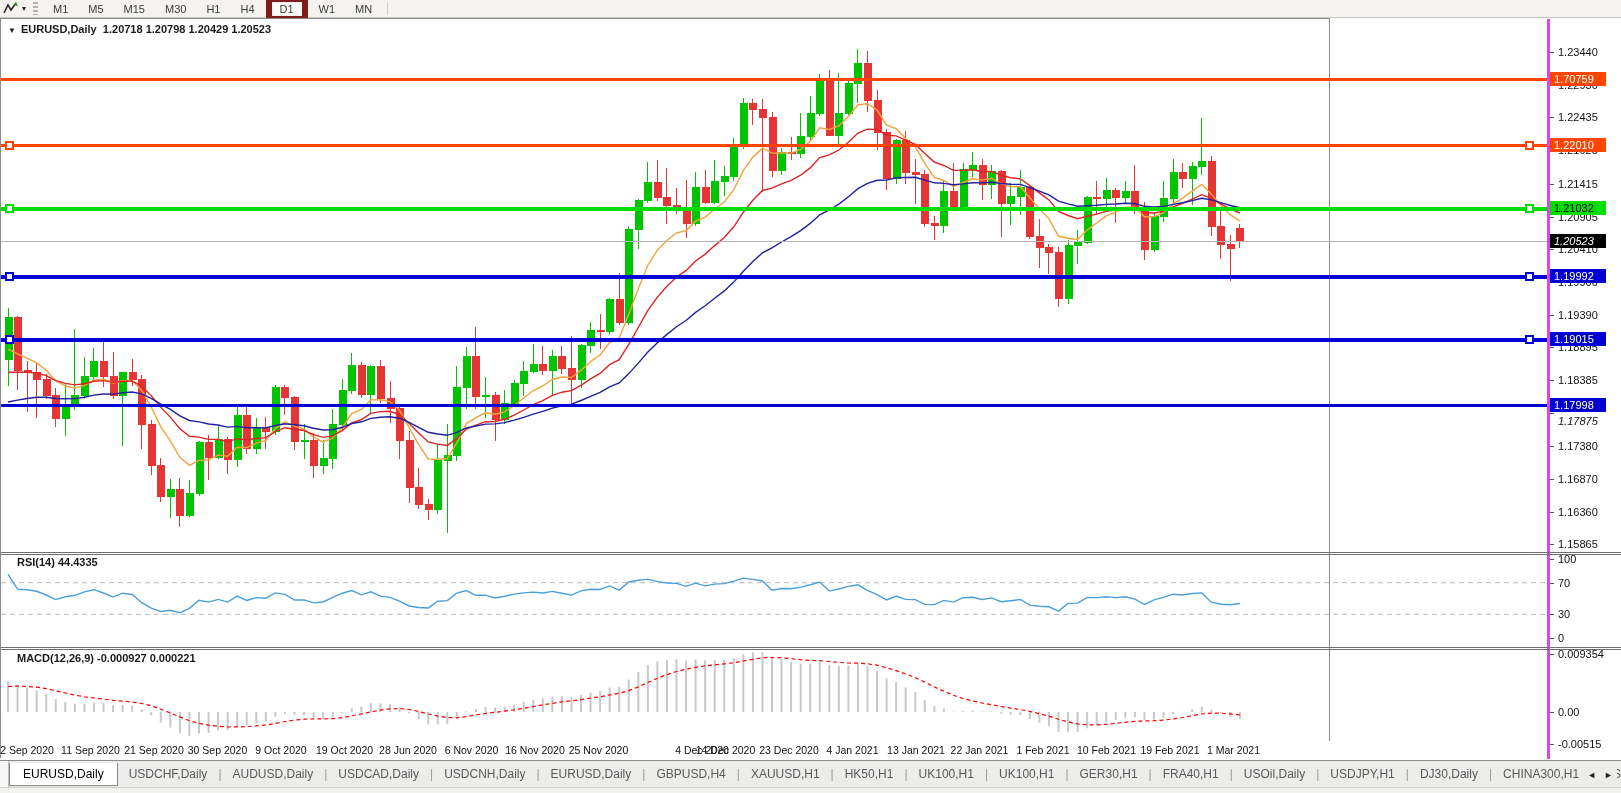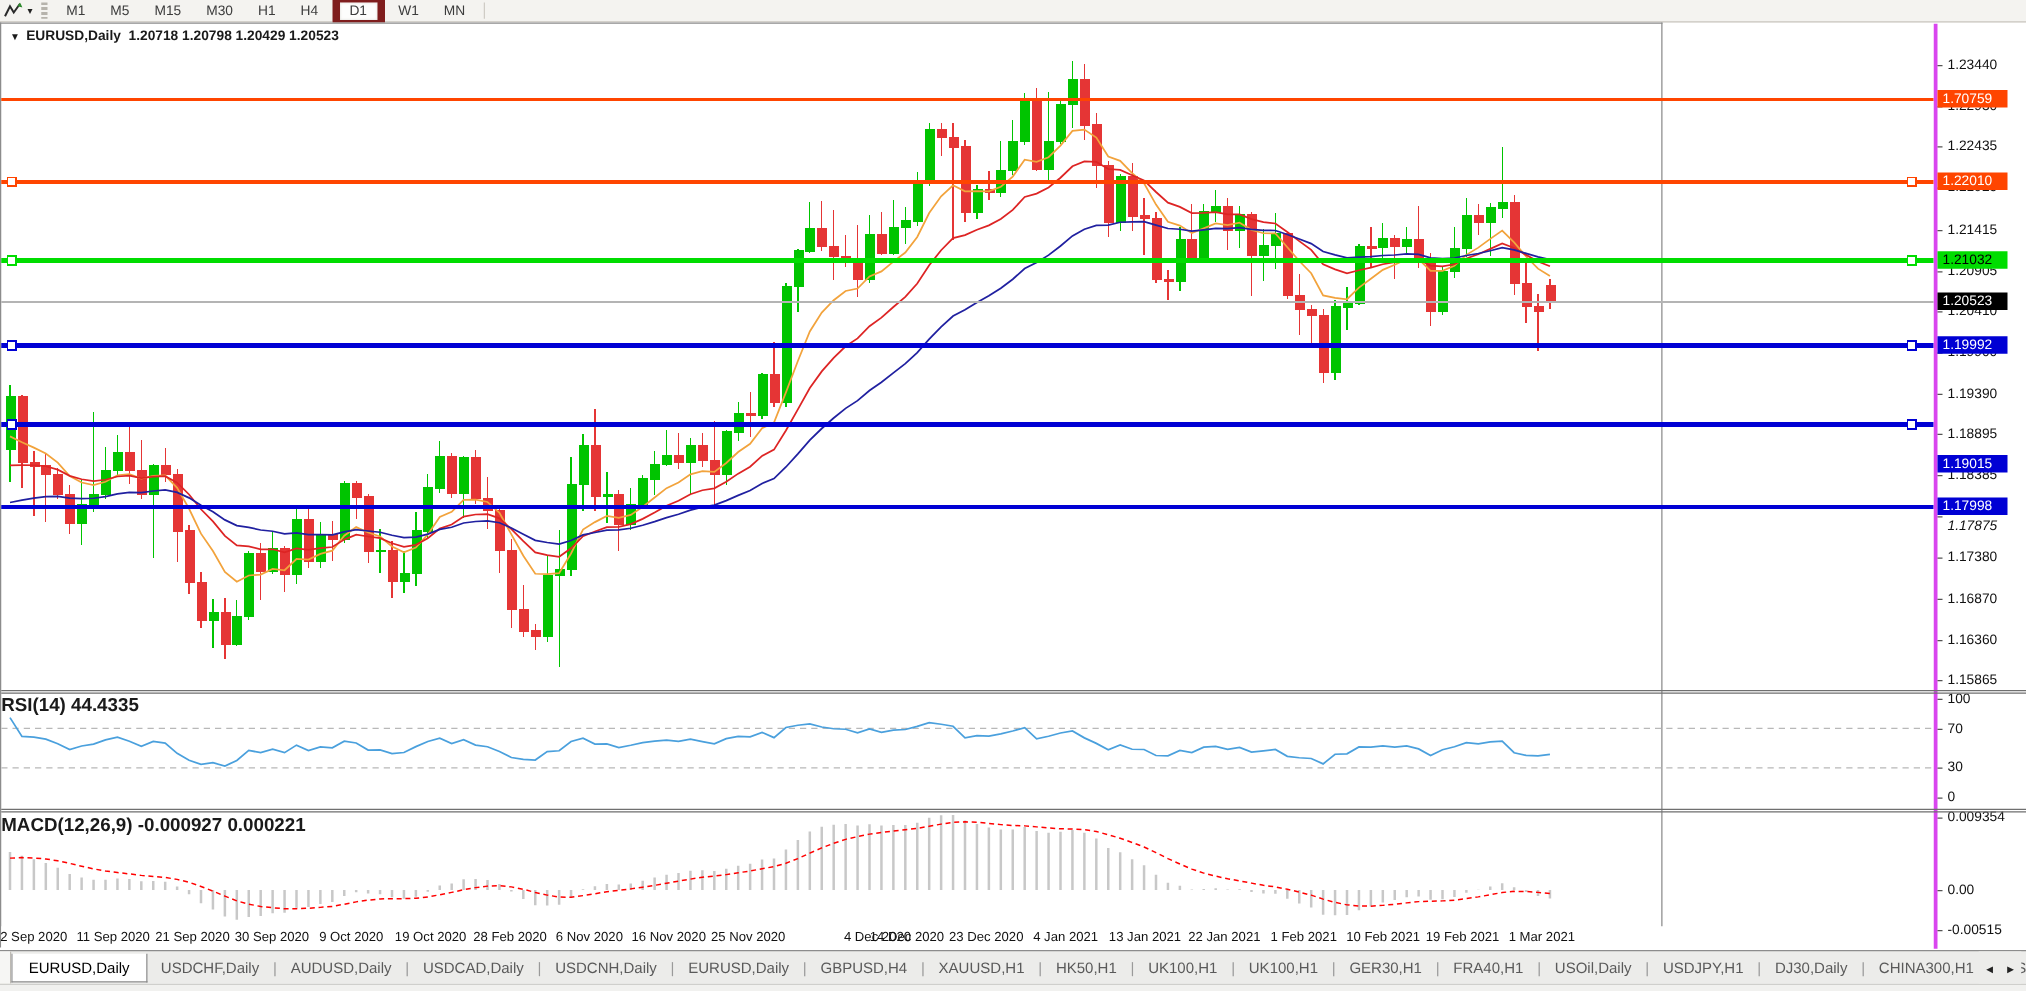--- a/index.html
+++ b/index.html
@@ -15,21 +15,21 @@
            background:repeating-linear-gradient(180deg,#b6b3ac 0 2px,transparent 2px 4px);}
   .tb-sep{width:1px;height:13px;background:#cfccc5;margin:0 5px;}
   .tf-btn{padding:1px 8px;margin:0 1px;border:1px solid transparent;border-radius:2px;color:#3c3c3c;cursor:default;}
   .tf-btn.active{background:#fdfdfc;border:6px solid #7f1d1d;box-shadow:inset 0 0 2px #d8d5ce;}
   
   #chart-window{position:absolute;left:0;top:18px;width:1330px;height:740px;background:#fff;
                 border:1px solid #8c8c8c;border-bottom:none;}
   #chart-title{position:absolute;left:7px;top:4px;font-size:11px;font-weight:700;color:#1a1a1a;z-index:30;}
   #chart-title .mk{font-size:8px;margin-right:5px;}
   #chart-svg{position:absolute;left:0;top:0;}
-  .pane-label{position:absolute;left:0;font-size:15px;font-weight:700;color:#1a1a1a;z-index:30;}
+  .pane-label{position:absolute;left:16px;font-size:11px;font-weight:700;color:#1a1a1a;z-index:30;}
   .hdiv{position:absolute;left:0;width:1621px;height:1px;background:#6f6f6f;z-index:25;}
   
   #price-axis{position:absolute;left:1546px;top:0;width:75px;height:740px;background:#fff;
               border-left:3px solid #d946ef;z-index:20;font-size:11px;color:#111;}
   .ax-tick{position:absolute;left:8px;white-space:nowrap;}
   .ax-dash{position:absolute;left:0;width:4px;height:1px;background:#555;}
   .ax-box{position:absolute;left:0;min-width:56px;padding:1px 3px 1px 4px;font-size:11px;line-height:12px;
           white-space:nowrap;z-index:22;}
   
   #date-axis{position:absolute;left:0;top:722px;width:1546px;height:18px;background:#fff;z-index:15;}
@@ -559,32 +559,32 @@
         <div class="ax-dash" style="top: 635px;"></div>
         <div class="ax-tick" style="top: 629px;">0.009354</div>
         <div class="ax-dash" style="top: 693px;"></div>
         <div class="ax-tick" style="top: 687px;">0.00</div>
         <div class="ax-dash" style="top: 725px;"></div>
         <div class="ax-tick" style="top: 719px;">-0.00515</div>
         <div class="ax-box" style="top: 53px; background: rgb(255, 69, 0); color: rgb(255, 255, 255);">1.70759</div>
         <div class="ax-box" style="top: 119px; background: rgb(255, 69, 0); color: rgb(255, 255, 255);">1.22010</div>
         <div class="ax-box" style="top: 182px; background: rgb(0, 221, 0); color: rgb(0, 0, 0);">1.21032</div>
         <div class="ax-box" style="top: 250px; background: rgb(0, 0, 212); color: rgb(255, 255, 255);">1.19992</div>
-        <div class="ax-box" style="top: 313px; background: rgb(0, 0, 212); color: rgb(255, 255, 255); margin-top: 32px;">1.19015</div>
+        <div class="ax-box" style="top: 313px; background: rgb(0, 0, 212); color: rgb(255, 255, 255);">1.19015</div>
         <div class="ax-box" style="top: 379px; background: rgb(0, 0, 212); color: rgb(255, 255, 255);">1.17998</div>
-        <div class="ax-box" style="top: 215px; background: rgb(0, 0, 0); color: rgb(255, 255, 255);">1.20523</div>
+        <div class="ax-box" style="top: 215px; background: rgb(0, 0, 0); color: rgb(255, 255, 255); font-style: italic;">1.20523</div>
       </div>
     <div id="date-axis">
         <div class="dt" style="left: 26px;">2 Sep 2020</div>
         <div class="dt" style="left: 89.5px;">11 Sep 2020</div>
         <div class="dt" style="left: 153px;">21 Sep 2020</div>
         <div class="dt" style="left: 216.5px;">30 Sep 2020</div>
         <div class="dt" style="left: 280px;">9 Oct 2020</div>
         <div class="dt" style="left: 343.5px;">19 Oct 2020</div>
-        <div class="dt" style="left: 407px;">28 Feb 2020</div>
+        <div class="dt" style="left: 407px;">28 Jun 2020</div>
         <div class="dt" style="left: 470.5px;">6 Nov 2020</div>
         <div class="dt" style="left: 534px;">16 Nov 2020</div>
         <div class="dt" style="left: 597.5px;">25 Nov 2020</div>
         <div class="dt" style="left: 661px; margin-left: 40px;">4 Dec 2020</div>
         <div class="dt" style="left: 724.5px;">14 Dec 2020</div>
         <div class="dt" style="left: 788px;">23 Dec 2020</div>
         <div class="dt" style="left: 851.5px;">4 Jan 2021</div>
         <div class="dt" style="left: 915px;">13 Jan 2021</div>
         <div class="dt" style="left: 978.5px;">22 Jan 2021</div>
         <div class="dt" style="left: 1042px;">1 Feb 2021</div>

